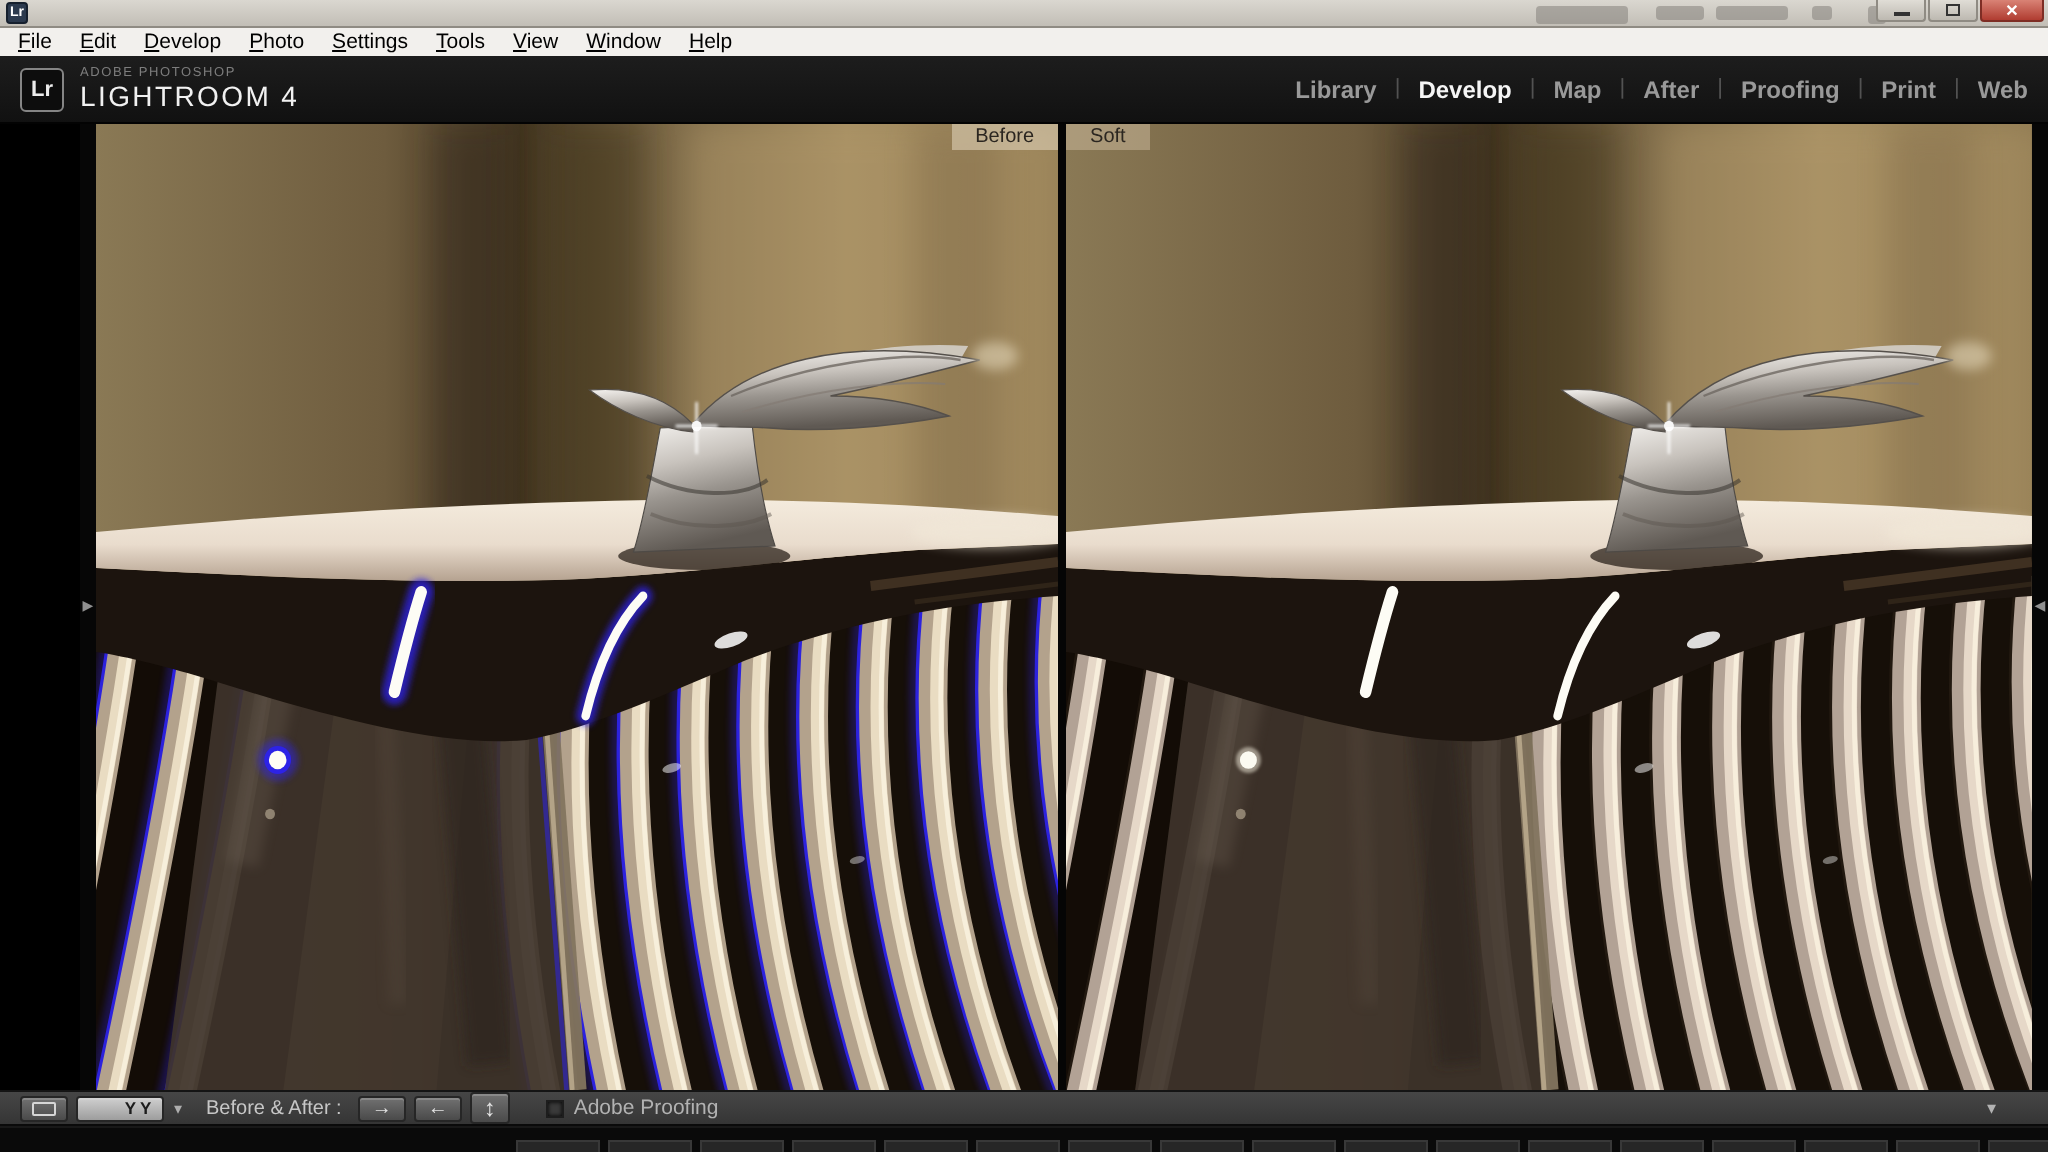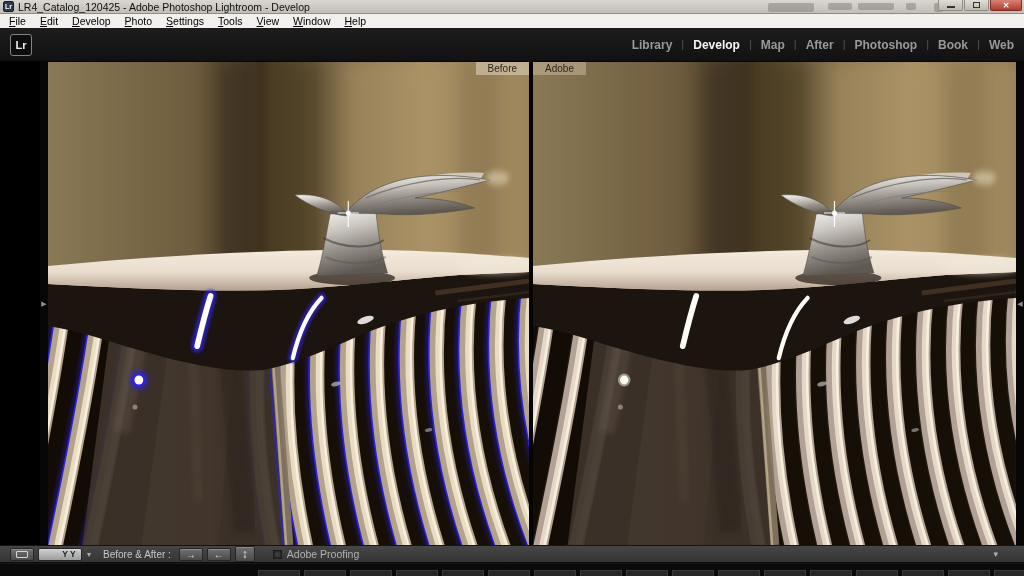--- a/index.html
+++ b/index.html
@@ -90,21 +90,20 @@
   .filmstrip { height:13px; background:#0a0a0a; position:relative; overflow:hidden;
                border-top:1px solid #181818; }
   .thumb { position:absolute; top:6px; width:42px; height:8px; background:#262626;
            border:1px solid #383838; border-bottom:none; }
 </style>
 </head>
 <body>
 
 <div class="titlebar">
   <div class="app-icon">Lr</div>
-  <div class="title-text">LR4_Catalog_120425 - Adobe Photoshop Lightroom - Develop</div>
   <div class="ghosts">
     <span class="g1"></span>
       <span class="g2"></span>
       <span class="g3"></span>
       <span class="g4"></span>
       <span class="g5"></span>
   </div>
   <div class="win-btns">
     <div class="win-btn">
         <span class="glyph-min"></span>
@@ -126,33 +125,37 @@
   <span class="menu-item"><u>S</u>ettings</span>
   <span class="menu-item"><u>T</u>ools</span>
   <span class="menu-item"><u>V</u>iew</span>
   <span class="menu-item"><u>W</u>indow</span>
   <span class="menu-item"><u>H</u>elp</span>
 </div>
 
 <div class="lr-top">
   <div class="brand">
     <div class="lr-logo">Lr</div>
+    <div class="brand-text">
+      <div class="brand-small">ADOBE PHOTOSHOP</div>
+      <div class="brand-large">LIGHTROOM 4</div>
+    </div>
   </div>
   <div class="modules">
     <span class="module">Library</span>
     <span class="mod-sep">|</span>
     <span class="module active">Develop</span>
     <span class="mod-sep">|</span>
     <span class="module">Map</span>
     <span class="mod-sep">|</span>
     <span class="module">After</span>
     <span class="mod-sep">|</span>
-    <span class="module">Photoshop</span>
-    <span class="mod-sep">|</span>
-    <span class="module">Book</span>
+    <span class="module">Proofing</span>
+    <span class="mod-sep">|</span>
+    <span class="module">Print</span>
     <span class="mod-sep">|</span>
     <span class="module">Web</span>
   </div>
 </div>
 
 <div class="content">
   <div class="edge">
     <span class="arrow">▶</span>
   </div>
 
@@ -429,21 +432,21 @@
         </g>
         <path d="M170,234 C 164,252 160,268 156,284" fill="none" stroke="#fdfcf5" stroke-width="6" stroke-linecap="round"></path>
         <path d="M286,236 C 272,250 262,272 256,296" fill="none" stroke="#fdfcf5" stroke-width="4.5" stroke-linecap="round"></path>
         <circle cx="95" cy="318" r="6.5" fill="#e8e2d2" opacity=".55" filter="url(#b1a)"></circle>
         <circle cx="95" cy="318" r="4.4" fill="#fbfaf1"></circle>
         <circle cx="91" cy="345" r="2.6" fill="#a29682" opacity=".8"></circle>
         <ellipse cx="332" cy="258" rx="9" ry="3.4" fill="#fff" opacity=".85" transform="rotate(-18 332 258)"></ellipse>
         <ellipse cx="301" cy="322" rx="5" ry="2.2" fill="#fff" opacity=".5" transform="rotate(-14 301 322)"></ellipse>
         <ellipse cx="398" cy="368" rx="4" ry="1.8" fill="#fff" opacity=".4" transform="rotate(-12 398 368)"></ellipse>
       </svg>
-    <div class="chip after">Adobe</div>
+    <div class="chip after">Soft</div>
   </div>
 
   <div class="edge">
     <span class="arrow">◀</span>
   </div>
 </div>
 
 <div class="toolbar">
   <div class="tb-btn loupe">
     <span class="loupe-rect"></span>

